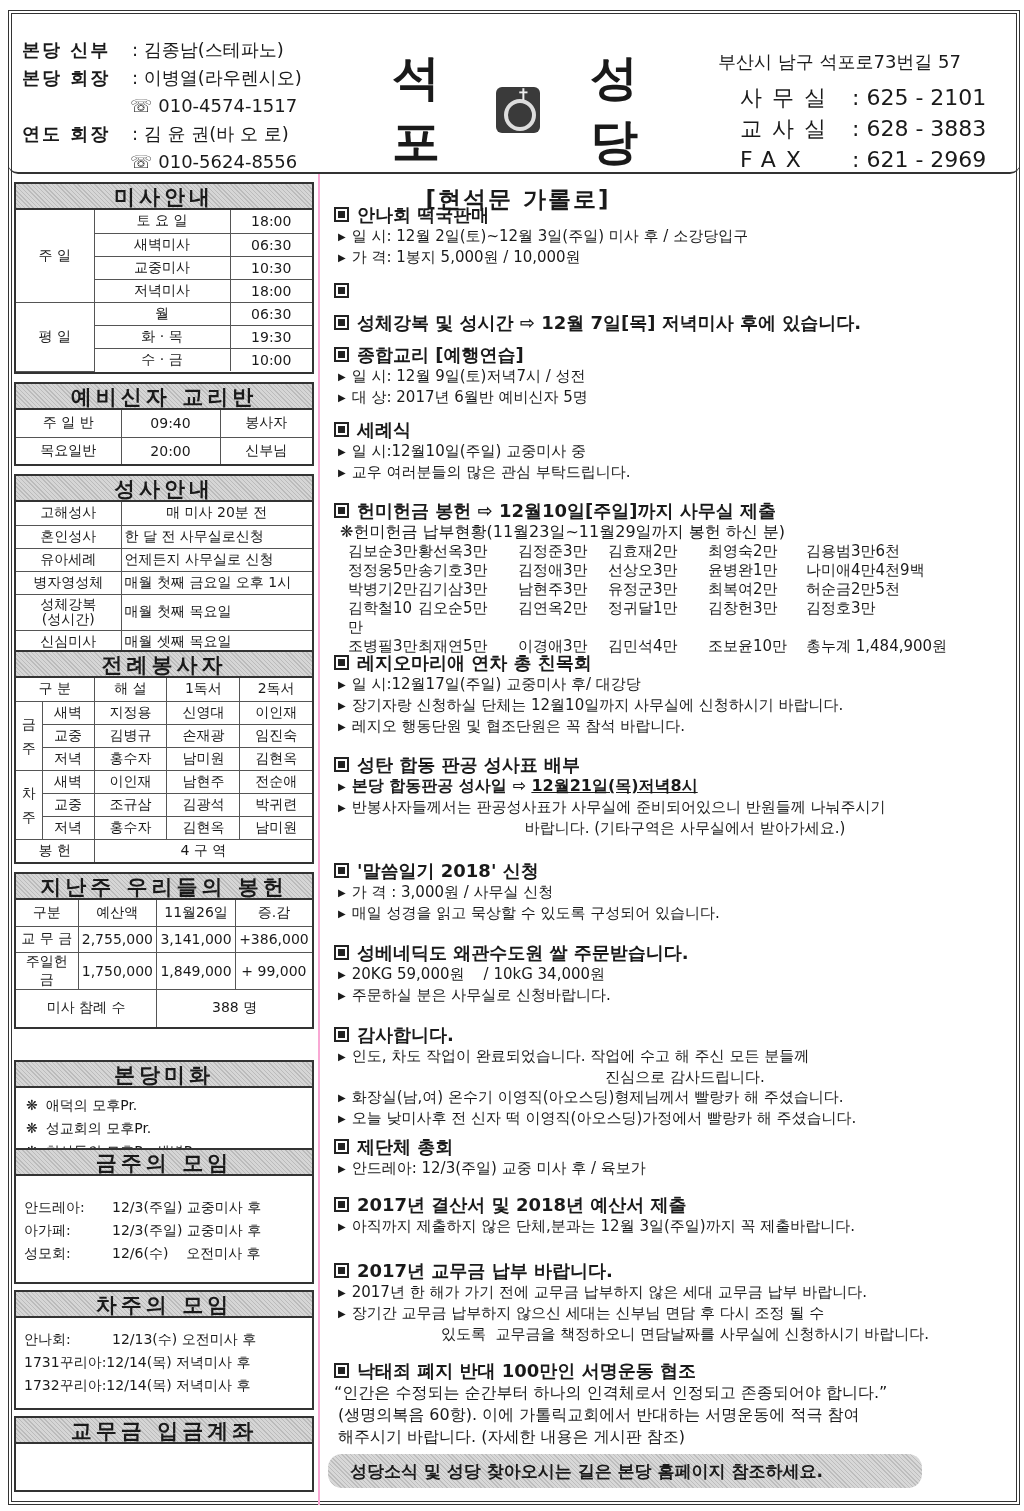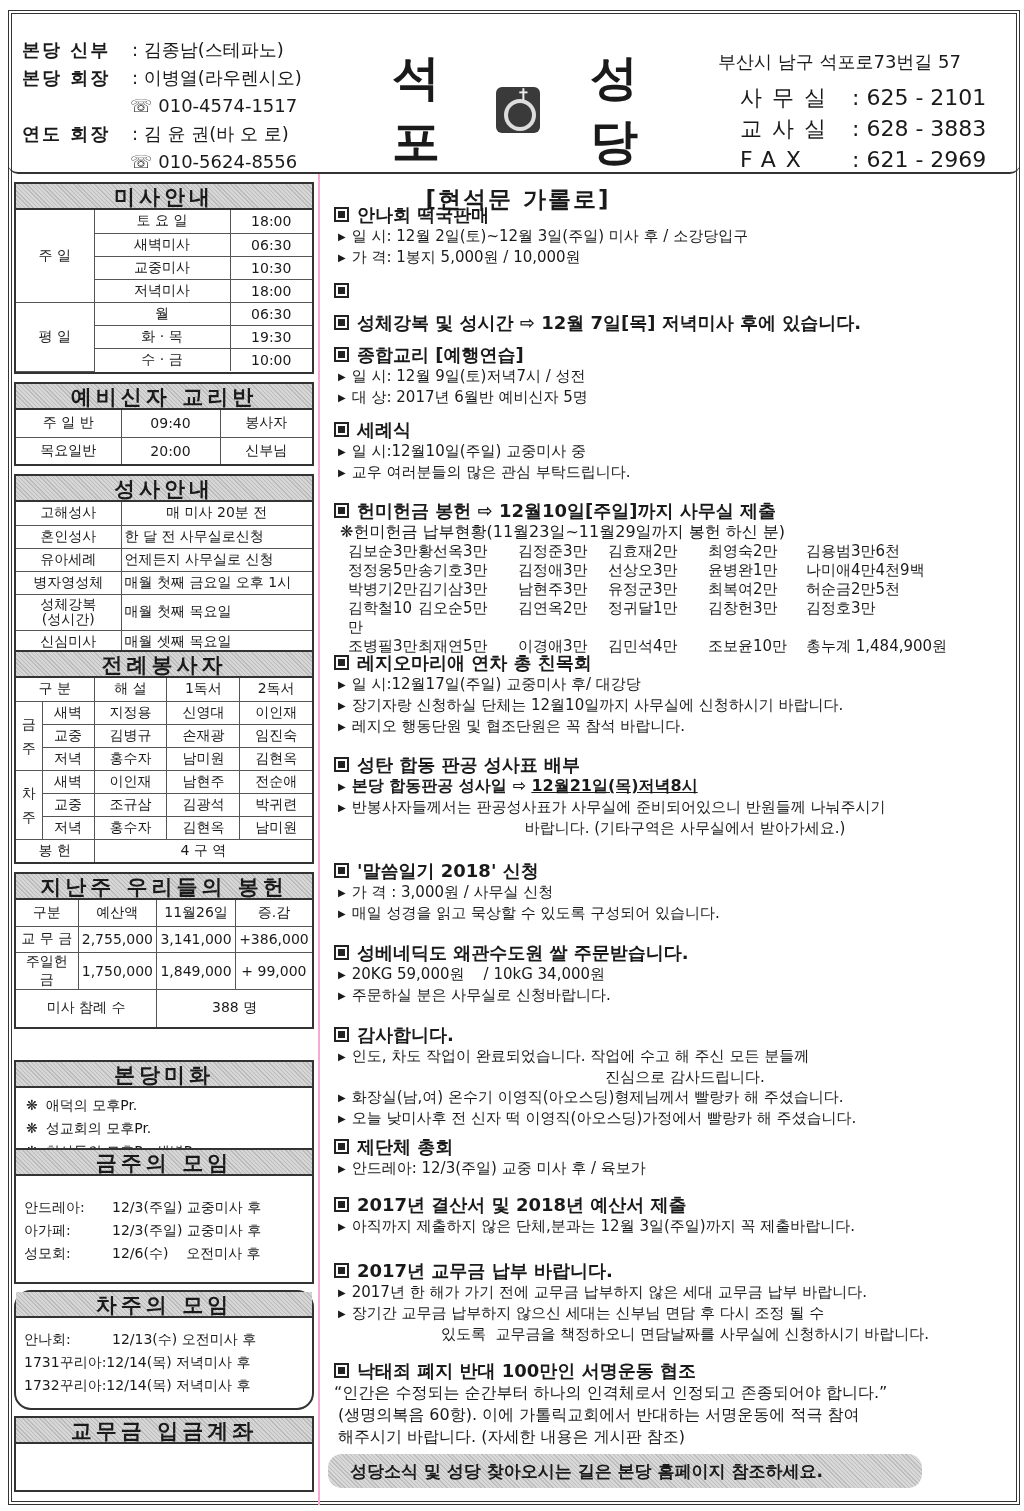--- a/index.html
+++ b/index.html
@@ -272,21 +272,21 @@
 
   <div class="box" style="top:974px;height:136px;">
     <div class="box-title">금주의 모임</div>
     <div class="meet" style="padding-top:20px">
       <div><span class="n">안드레아:</span><span>12/3(주일) 교중미사 후</span></div>
       <div><span class="n">아가페:</span><span>12/3(주일) 교중미사 후</span></div>
       <div><span class="n">성모회:</span><span style="white-space:pre">12/6(수)    오전미사 후</span></div>
     </div>
   </div>
 
-  <div class="box" style="top:1116px;height:120px;border-radius:17px;">
+  <div class="box" style="top:1116px;height:120px;">
     <div class="box-title">차주의 모임</div>
     <div class="meet">
       <div><span class="n">안나회:</span><span>12/13(수) 오전미사 후</span></div>
       <div><span class="n" style="width:auto">1731꾸리아:</span><span>12/14(목) 저녁미사 후</span></div>
       <div><span class="n" style="width:auto">1732꾸리아:</span><span>12/14(목) 저녁미사 후</span></div>
     </div>
   </div>
 
   <div class="box" style="top:1242px;height:76px;">
     <div class="box-title">교무금 입금계좌</div>

